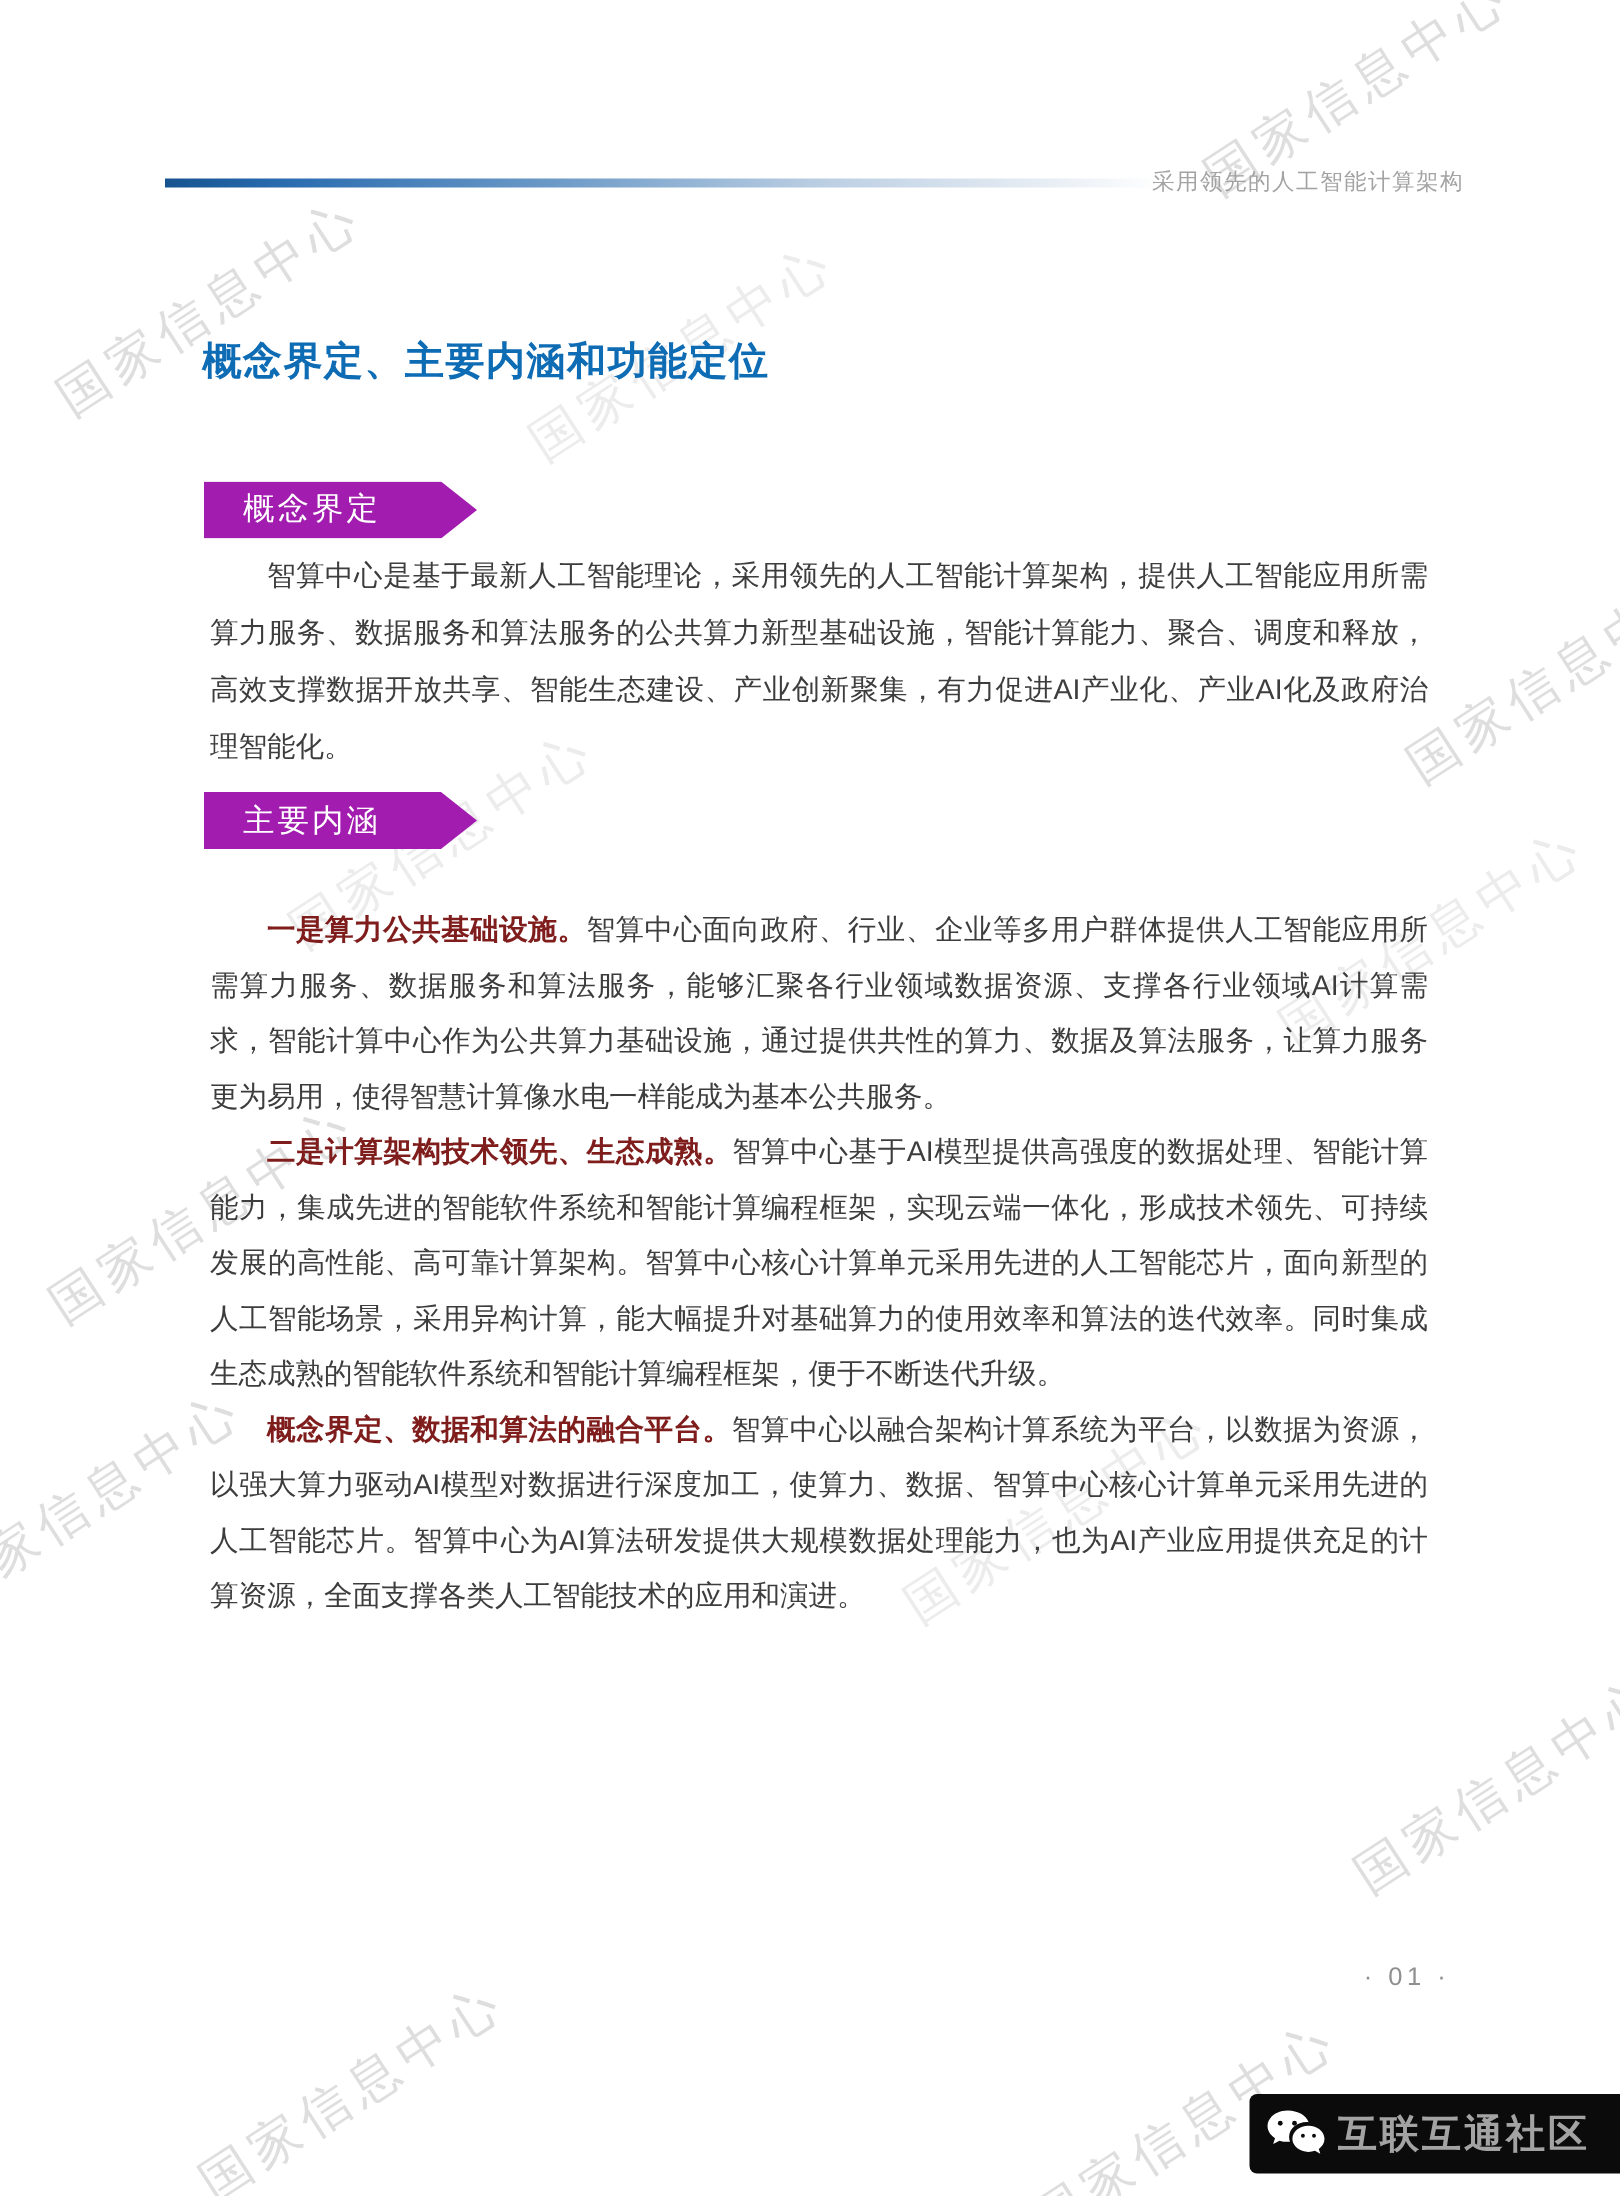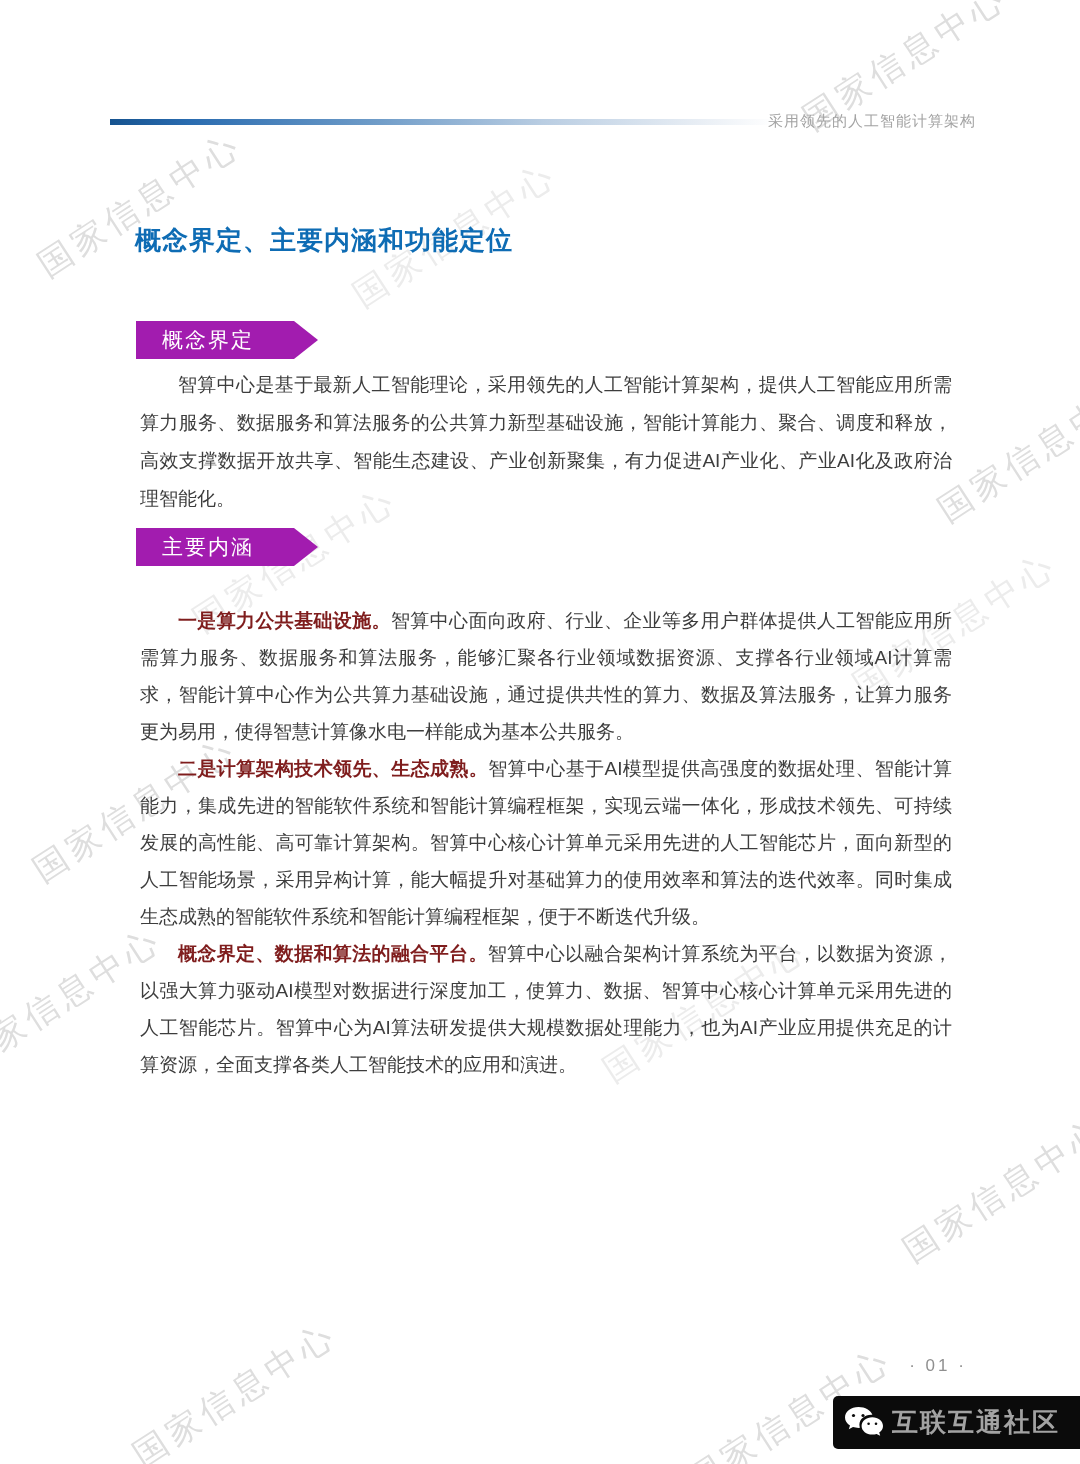--- a/index.html
+++ b/index.html
@@ -55,21 +55,21 @@
   }
   .body2{
     position:absolute;left:140px;top:602px;width:812px;z-index:1;
     font-size:19px;line-height:37px;color:#3d3d3d;
     text-align:justify;
   }
   .body2 p{margin:0;text-indent:2em;}
   .lead{color:#7f1d1d;font-weight:700;}
   
   .pagenum{
-    position:absolute;left:888px;top:1356px;width:100px;z-index:2;
+    position:absolute;left:888px;top:1308px;width:100px;z-index:2;
     text-align:center;font-size:17px;color:#8f8f8f;letter-spacing:3px;
   }
   
   .logo-bar{
     position:absolute;left:833px;top:1396px;width:247px;height:53px;z-index:3;
     background:#0b0b0b;border-radius:5px 0 0 5px;
     display:flex;align-items:center;
   }
   .logo-bar svg{margin-left:10px;flex:0 0 auto;}
   .logo-text{

